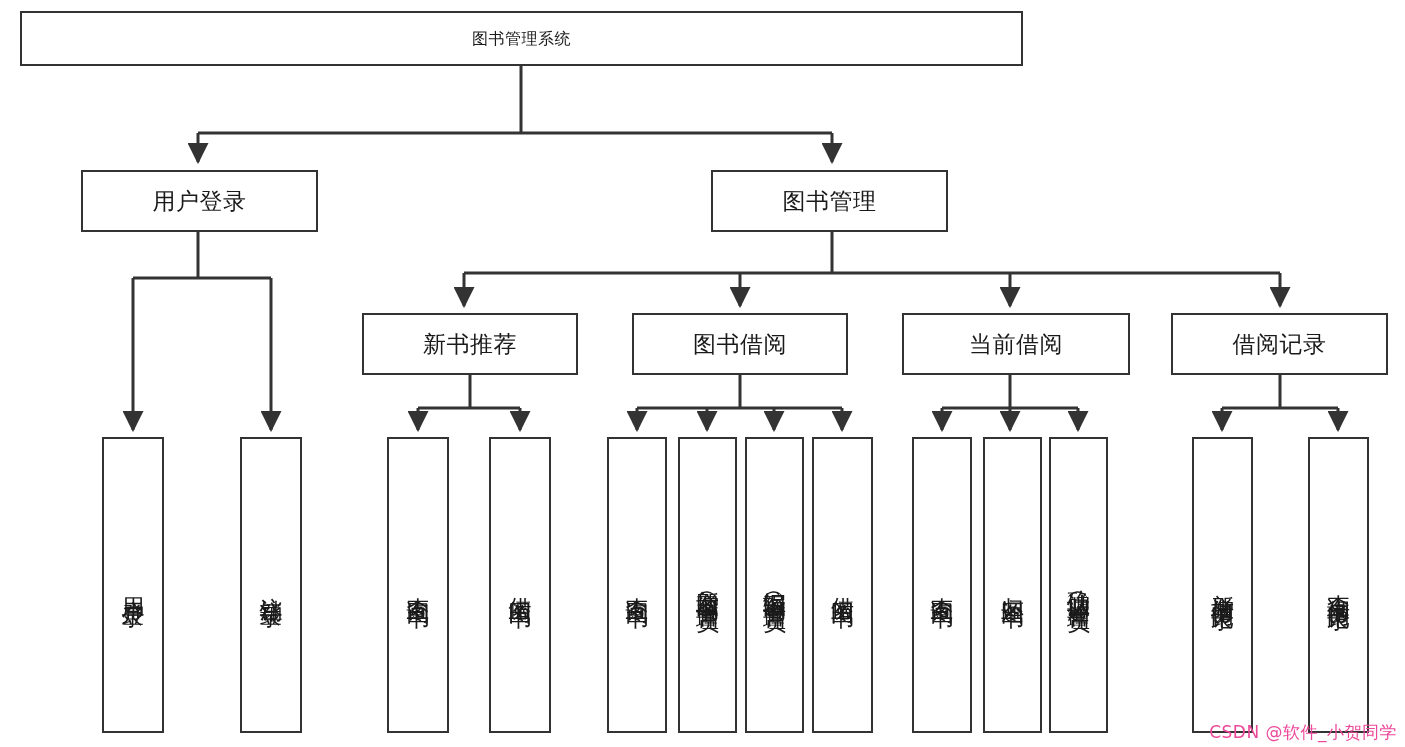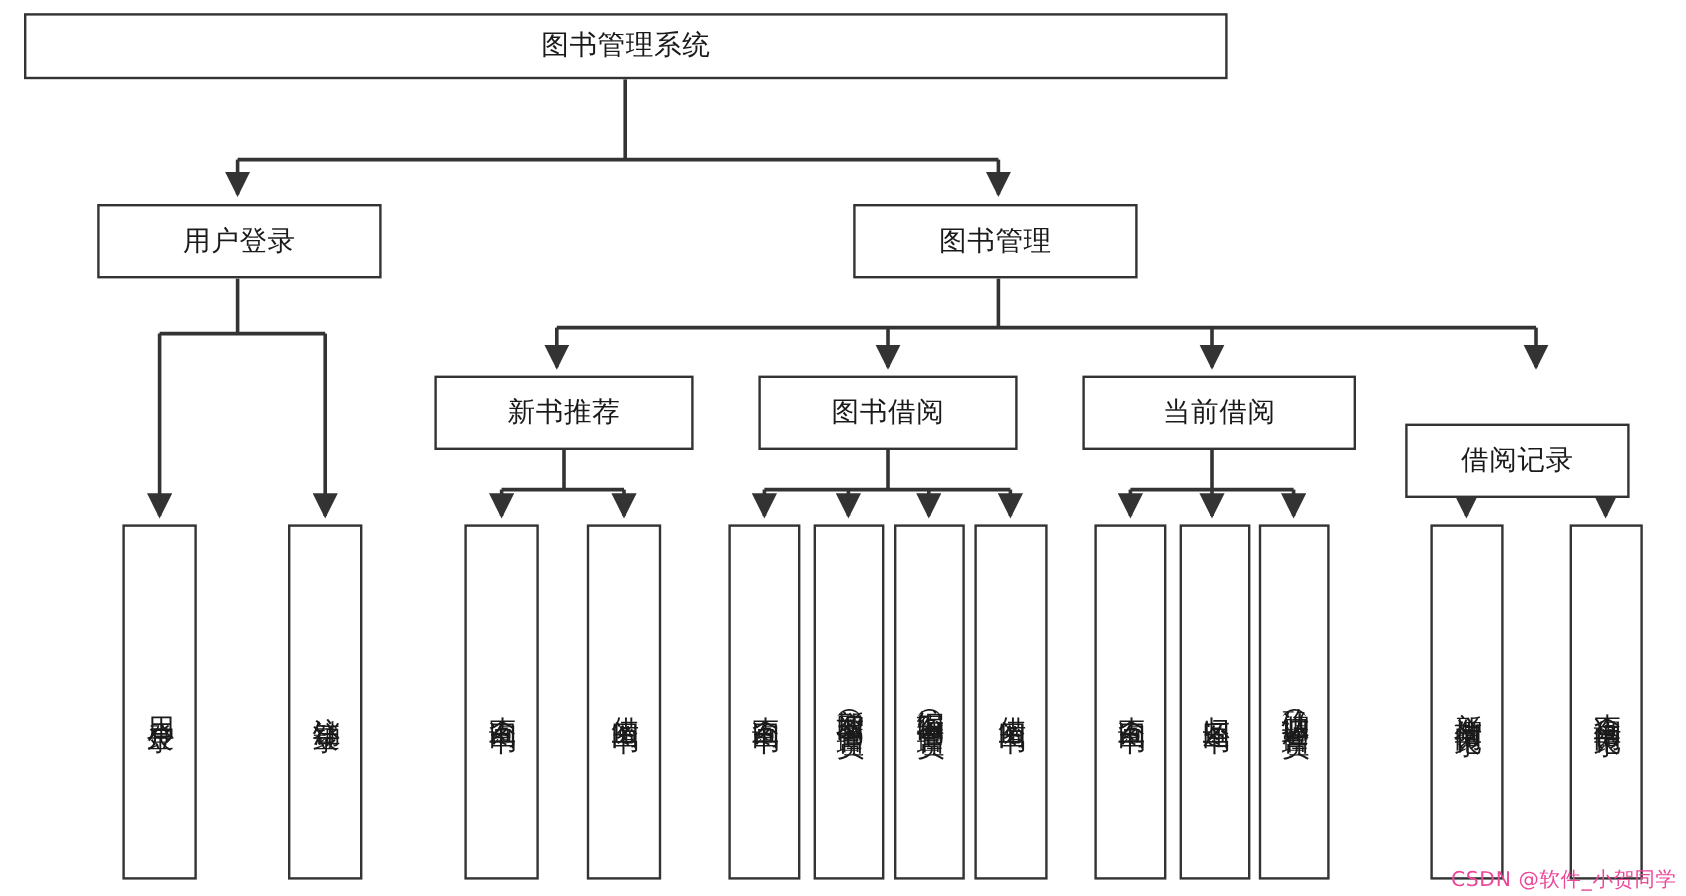--- a/index.html
+++ b/index.html
@@ -29,21 +29,21 @@
     text-align:center;
     line-height:1.08;
     letter-spacing:0.5px;
     white-space:pre;
   }
   
   .node.horiz .label{
     font-size:23px;
     writing-mode:horizontal-tb;
   }
-  .node.root .label{font-size:23px;}
+  .node.root .label{font-size:16px;}
   
   .node.vert{
     border-width:2px;
     align-items:center;
     justify-content:center;
   }
   .node.vert .label{
     writing-mode:vertical-rl;
     text-orientation:upright;
     font-size:23px;
@@ -131,21 +131,21 @@
 
   <div class="node horiz" style="left:711px;top:170px;width:237px;height:62px;">
     <span class="label">图书管理</span>
   </div>
   <div class="node horiz" style="left:632px;top:313px;width:216px;height:62px;">
     <span class="label">图书借阅</span>
   </div>
   <div class="node horiz" style="left:902px;top:313px;width:228px;height:62px;">
     <span class="label">当前借阅</span>
   </div>
-  <div class="node horiz" style="left:1171px;top:313px;width:187px;height:62px;margin-top:40px;">
+  <div class="node horiz" style="left:1171px;top:313px;width:217px;height:62px;">
     <span class="label">借阅记录</span>
   </div>
 
   <div class="node vert" style="left:102px;top:437px;width:62px;height:296px;">
     <span class="label">用户登录</span>
   </div>
   <div class="node vert" style="left:240px;top:437px;width:62px;height:296px;">
     <span class="label">注销登录</span>
   </div>
 

